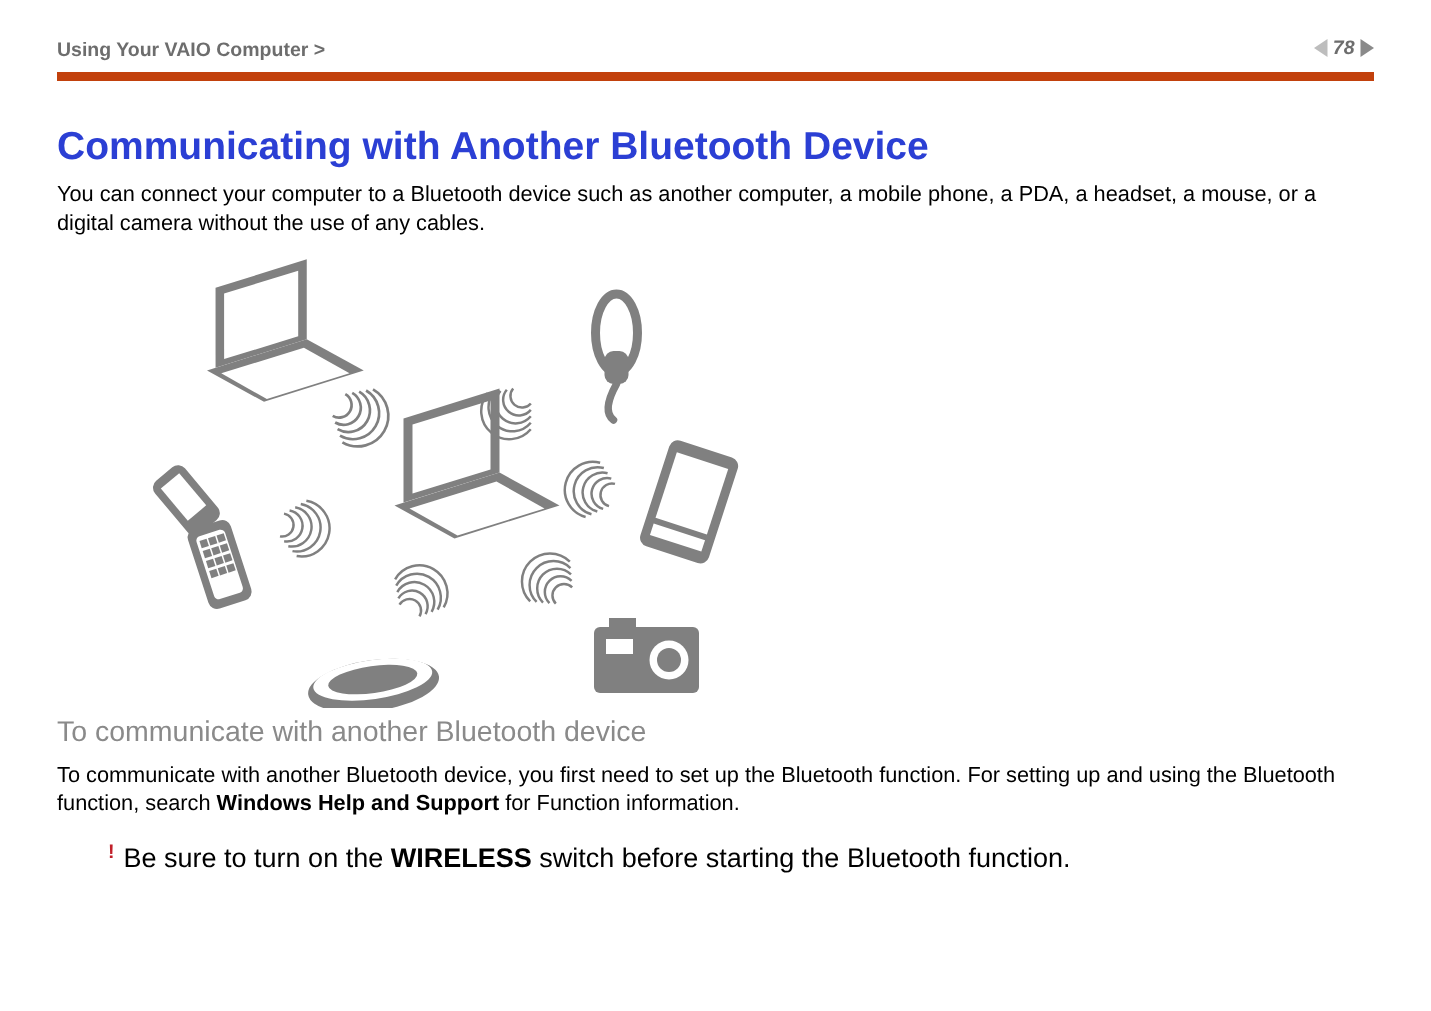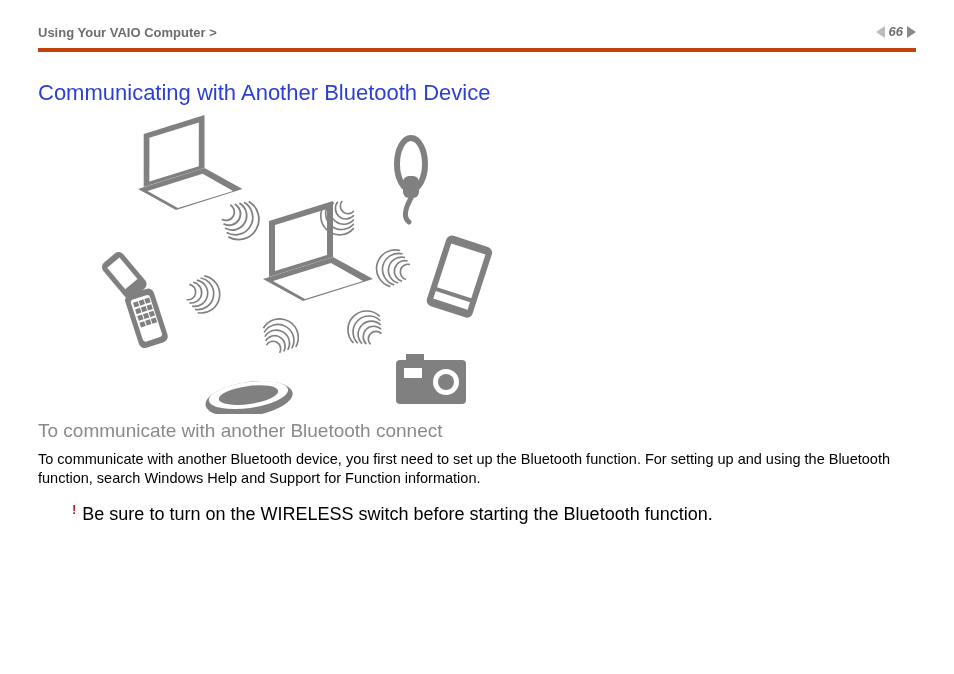--- a/index.html
+++ b/index.html
@@ -14,21 +14,21 @@
     overflow: hidden;
   }
   .page {
     box-sizing: border-box;
     padding: 24px 38px 20px 38px;
   }
   .header-row {
     display: flex;
     justify-content: space-between;
     align-items: flex-start;
-    border-bottom: 4px solid #c2410c;
+    border-bottom: 6px solid #c2410c;
     padding-bottom: 6px;
     margin-bottom: 28px;
   }
   .breadcrumb {
     font-size: 13px;
     font-weight: bold;
     color: #6d6d6d;
     line-height: 1.35;
   }
   .pager {
@@ -44,22 +44,22 @@
     color: #6d6d6d;
   }
   .tri {
     width: 0; height: 0;
     border-top: 6px solid transparent;
     border-bottom: 6px solid transparent;
   }
   .tri-left  { border-right: 9px solid #bdbdbd; }
   .tri-right { border-left: 9px solid #8a8a8a; }
   h1.title {
-    font-size: 22px;
-    font-weight: normal;
+    font-size: 26px;
+    font-weight: bold;
     color: #2b3fd4;
     margin: 0 0 8px 0;
   }
   p.body {
     font-size: 14.5px;
     line-height: 1.35;
     margin: 0 0 12px 0;
   }
   h2.subtitle {
     font-size: 19px;
@@ -77,47 +77,48 @@
   .note-row .bang {
     color: #c1202a;
     font-weight: bold;
     font-size: 13px;
     line-height: 1;
   }
   .note-row .note {
     font-size: 18px;
     line-height: 1.3;
   }
-  .bold { font-weight: normal; }
+  .bold { font-weight: bold; }
   
   .illus-wrap {
     width: 430px;
     height: 300px;
     margin: 4px 0 2px 40px;
   }
   .illus-wrap svg { display:block; }
 </style>
 </head>
 <body>
 
 <div class="page">
 
   <div class="header-row">
     <div class="breadcrumb">
       <div>Using Your VAIO Computer &gt;</div>
     </div>
     <div class="pager">
       <div class="tri tri-left"></div>
-      <span class="num">66</span>
+      <span class="num">78</span>
       <div class="tri tri-right"></div>
     </div>
   </div>
 
   <h1 class="title">Communicating with Another Bluetooth Device</h1>
 
+  <p class="body">You can connect your computer to a Bluetooth device such as another computer, a mobile phone, a PDA, a headset, a mouse, or a digital camera without the use of any cables.</p>
 
   <div class="illus-wrap">
     <svg viewBox="0 0 430 300" width="430" height="300">
       <defs>
         <g id="wave">
           <path d="M0 -14 A14 14 0 0 1 0 14" fill="none" stroke="#808080" stroke-width="3"></path>
           <path d="M6 -19 A19 19 0 0 1 6 19" fill="none" stroke="#808080" stroke-width="3"></path>
           <path d="M12 -24 A24 24 0 0 1 12 24" fill="none" stroke="#808080" stroke-width="3"></path>
           <path d="M18 -29 A29 29 0 0 1 18 29" fill="none" stroke="#808080" stroke-width="3"></path>
           <path d="M24 -34 A34 34 0 0 1 24 34" fill="none" stroke="#808080" stroke-width="3"></path>
@@ -198,21 +199,21 @@
         </g>
         <rect x="2" y="-10" width="26" height="46" rx="6" fill="#808080" transform="rotate(-22 15 34)"></rect>
         <rect x="7" y="-4" width="16" height="28" fill="#fff" transform="rotate(-22 15 34)"></rect>
       </g>
       <g transform="translate(110,178) rotate(10) scale(0.55)">
           <use href="#wave"></use>
         </g>
     </svg>
   </div>
 
-  <h2 class="subtitle">To communicate with another Bluetooth connect</h2>
+  <h2 class="subtitle">To communicate with another Bluetooth device</h2>
 
   <p class="body">
     <span>To communicate with another Bluetooth device, you first need to set up the Bluetooth function. For setting up and using the Bluetooth function, search </span><span class="bold">Windows Help and Support</span><span> for Function information.</span>
   </p>
 
   <div class="note-row">
     <span class="bang">!</span>
     <span class="note">
       <span>Be sure to turn on the </span><span class="bold">WIRELESS</span><span> switch before starting the Bluetooth function.</span>
     </span>

